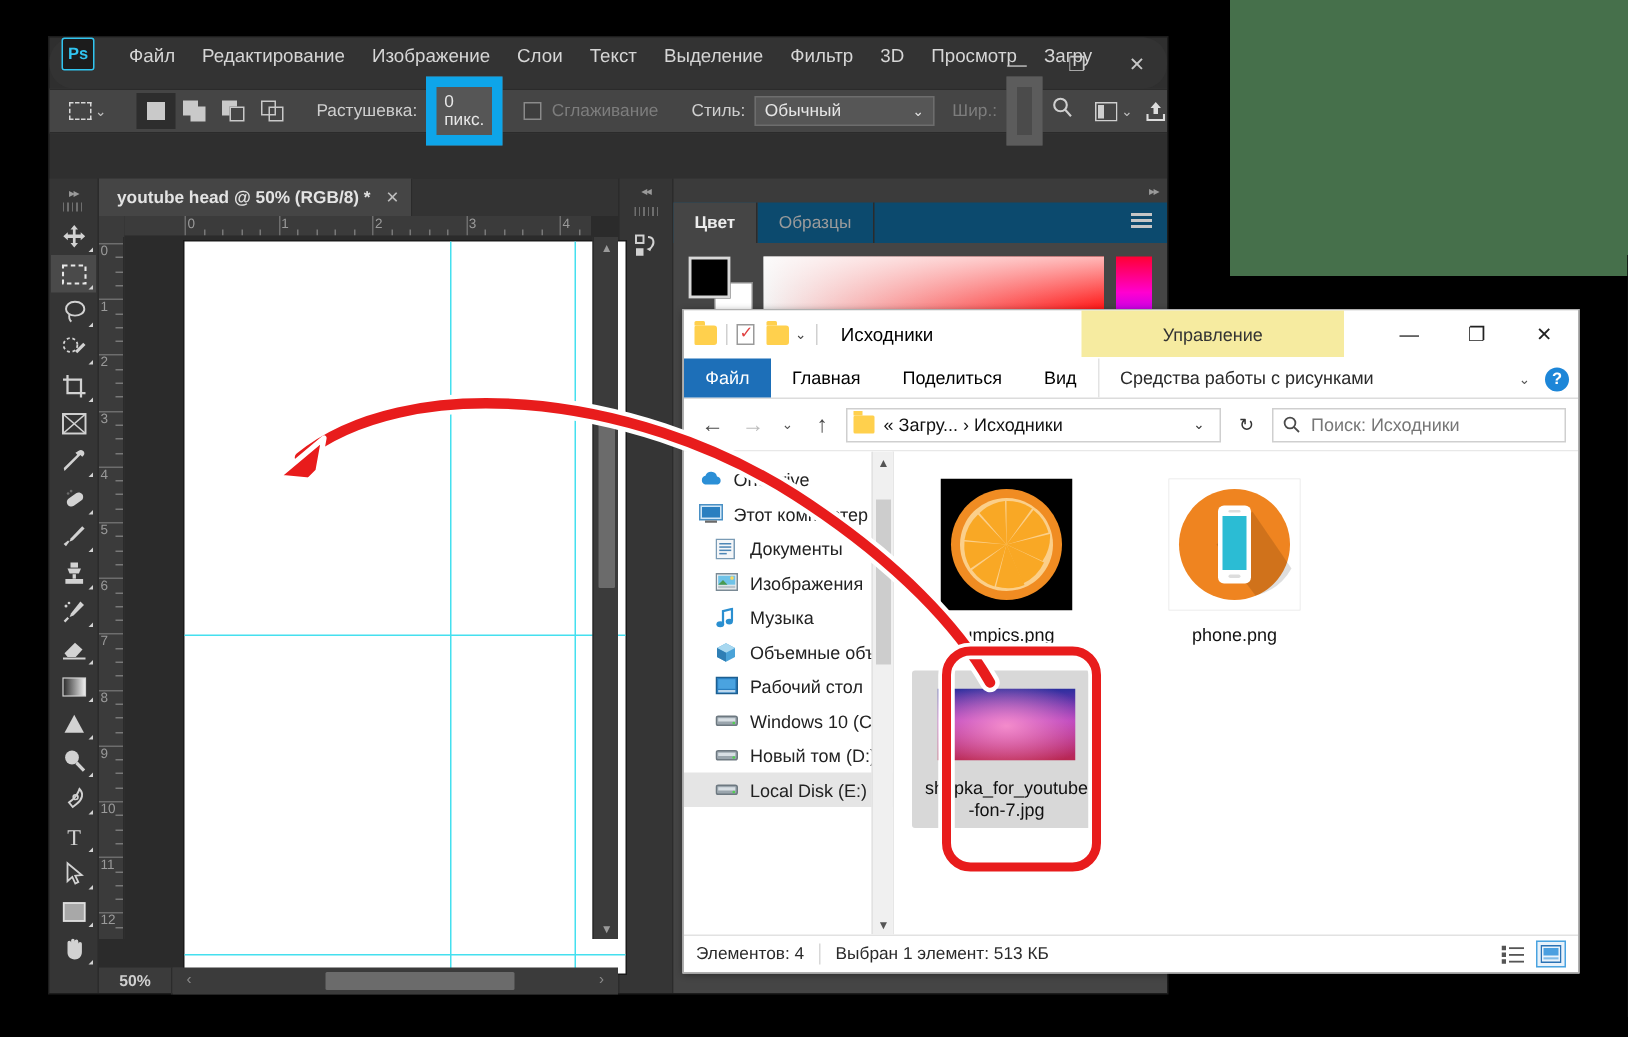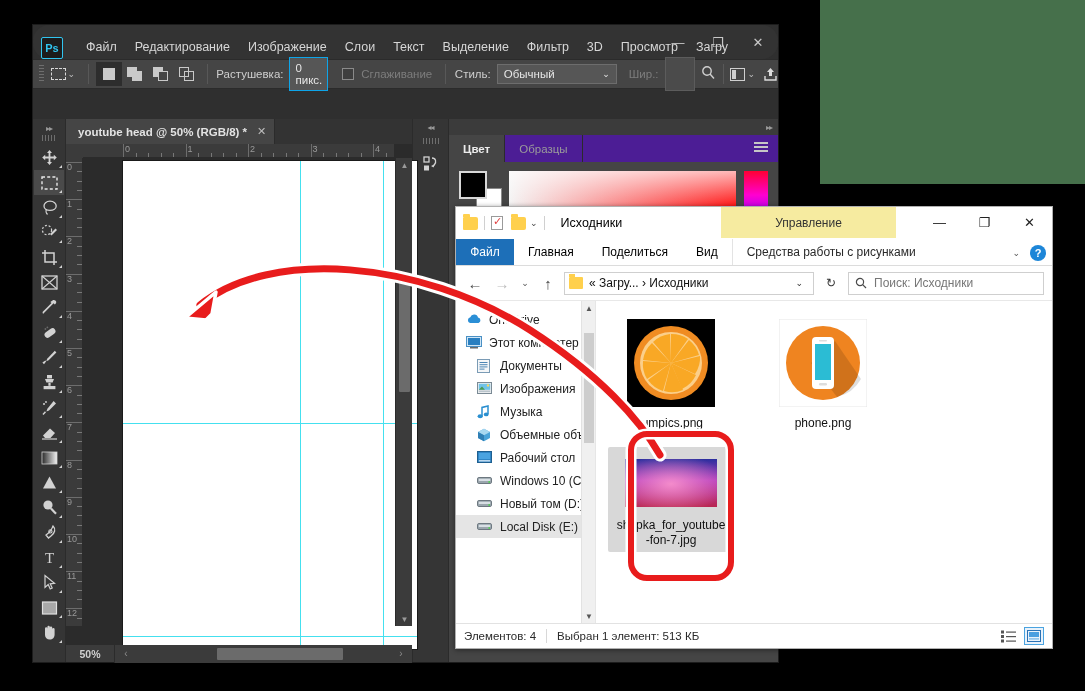--- a/index.html
+++ b/index.html
@@ -17,21 +17,21 @@
     background:#46704b;
   }
 
   
   .ps-win {
     position:absolute; left:33px; top:25px; width:745px; height:637px;
     background:#2f2f2f; color:#c8c8c8;
     box-shadow: 0 0 0 1px #1c1c1c;
   }
   .ps-menubar {
-    height:34px; background:#333333; display:flex; align-items:flex-end;
+    height:34px; background:#333333; display:flex; align-items:flex-start;
     padding-left:8px; position:relative;border-radius:16px;
   }
   .ps-logo {
     width:22px; height:22px; background:#1c1c1c; color:#31c5f0;
     border:1px solid #31c5f0; border-radius:2px;
     font-size:11px; font-weight:bold; display:flex; align-items:center;
     justify-content:center; margin-right:14px; font-family:"Liberation Sans",sans-serif;
   }
   .ps-menu-item {
     font-size:12.5px; color:#d6d6d6; padding:5px 9px; white-space:nowrap;
@@ -62,21 +62,21 @@
   .sq-solid { width:12px; height:12px; background:#c9c9c9; }
   .sq-two { position:relative; width:15px; height:14px; }
   .sq-two i { position:absolute; width:10px; height:10px; background:#c9c9c9; display:block; }
   .sq-two i.b { left:5px; top:4px; background:#c9c9c9; }
   .sq-out { position:relative; width:15px; height:14px; }
   .sq-out i { position:absolute; width:10px; height:10px; border:1.5px solid #c9c9c9; display:block; }
   .sq-out i.b { left:5px; top:4px; }
   .opt-label { font-size:11.5px; color:#cfcfcf; margin:0 6px 0 2px; white-space:nowrap; }
   .opt-label.dim { color:#7d7d7d; }
   .opt-input {
-    height:16px; background:#565656; border:1px solid #0ea5e9; color:#e6e6e6;
+    height:16px; background:#565656; border:7px solid #0ea5e9; color:#e6e6e6;
     font-size:11.5px; padding:16px 5px; display:flex; align-items:center;
   }
   .opt-select {
     height:20px; background:#565656; border:1px solid #6d6d6d; color:#e6e6e6;
     font-size:11.5px; padding:0 6px; display:flex; align-items:center;
     justify-content:space-between; min-width:120px;
   }
   .chk-box { width:12px; height:12px; border:1px solid #8a8a8a; background:#3e3e3e; margin-right:5px;}
 
   
@@ -168,21 +168,21 @@
   .md-btn { width:30px; height:28px; display:flex; align-items:center; justify-content:center;
     color:#d2d2d2; }
 
   
   .ps-rightdock {
     width:330px; background:#3b3b3b; border-left:1px solid #2b2b2b;
     display:flex; flex-direction:column;
   }
   .rd-top { height:16px; display:flex; justify-content:flex-end; align-items:center;
     padding-right:6px; color:#9a9a9a; font-size:8px; letter-spacing:-1px;}
-  .rd-tabs { height:27px; background:#4c1d95; display:flex; align-items:stretch; position:relative;}
+  .rd-tabs { height:27px; background:#0c4a6e; display:flex; align-items:stretch; position:relative;}
   .rd-tab { padding:0 14px; display:flex; align-items:center; font-size:11.5px;
     color:#9b9b9b; border-right:1px solid #2b2b2b;}
   .rd-tab.active { background:#454545; color:#ececec; font-weight:bold; }
   .rd-burger { position:absolute; right:10px; top:7px; width:14px; height:12px;
     background:repeating-linear-gradient(to bottom,#c6c6c6 0 2px,transparent 2px 4px);}
   .rd-colorbody { background:#454545; flex:1; padding:9px 10px; display:flex; gap:8px; }
   .swatches { position:relative; width:42px; height:40px; flex:none;}
   .sw-fg { position:absolute; left:0; top:0; width:28px; height:28px; background:#000;
     border:2px solid #d8d8d8; }
   .sw-bg { position:absolute; left:17px; top:17px; width:26px; height:26px; background:#fff;

